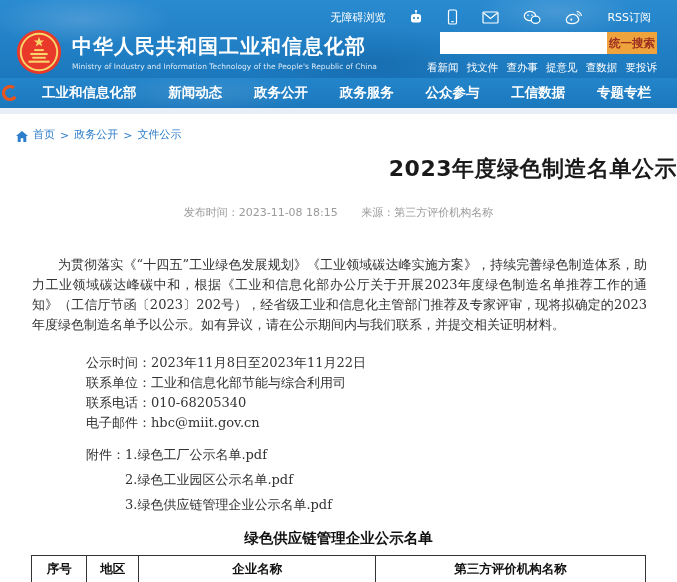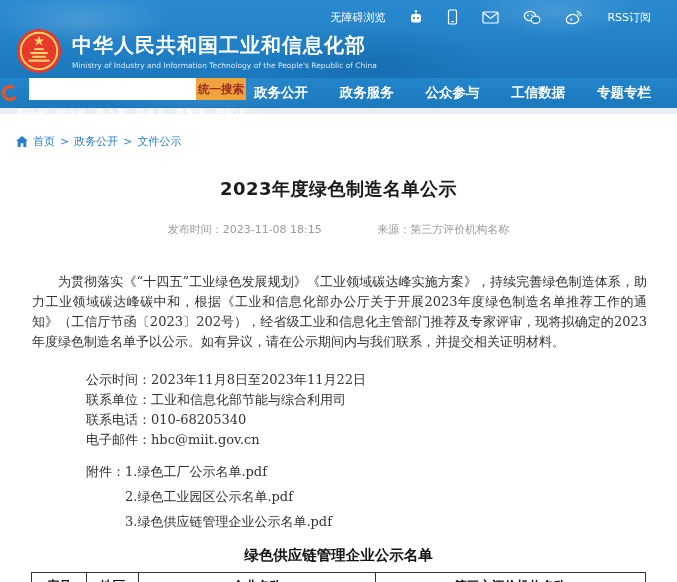--- a/index.html
+++ b/index.html
@@ -14,21 +14,21 @@
       radial-gradient(ellipse 140px 40px at 12% 25%, rgba(255,255,255,.16), transparent 65%),
       radial-gradient(ellipse 180px 55px at 55% 80%, rgba(10,80,140,.30), transparent 65%),
       radial-gradient(ellipse 120px 40px at 82% 15%, rgba(255,255,255,.14), transparent 65%),
       linear-gradient(#2a8bd1,#1b78bd);
   }
   .utility-bar { display:flex; justify-content:flex-end; align-items:center;
     gap:24px; padding:8px 26px 0; font-size:11px; height:26px; }
   .utility-bar a { color:#fff; text-decoration:none; }
   .util-icon { display:inline-flex; align-items:center; }
 
-  .brand-row { display:flex; justify-content:space-between; padding:2px 20px 0 16px;flex-direction:column; }
+  .brand-row { display:flex; justify-content:space-between; padding:2px 20px 0 16px; }
   .brand-left { display:flex; align-items:center; gap:10px; }
   .emblem { width:46px; height:46px; flex:0 0 auto; }
   .brand-titles { display:flex; flex-direction:column; gap:2px; }
   .brand-cn { font-size:20px; font-weight:bold; letter-spacing:1px; }
   .brand-en { font-size:7.5px; color:#d8e9f6; }
 
   .search-col { display:flex; flex-direction:column; gap:7px; width:230px; margin-top:4px; }
   .search-row { display:flex;padding-left:13px; }
   .search-input { flex:1; height:22px; border:none; outline:none; background:#fff;
     padding:0 6px; font-size:12px; }
@@ -43,30 +43,30 @@
     background-image:
       radial-gradient(ellipse 160px 30px at 30% 50%, rgba(255,255,255,.10), transparent 70%),
       linear-gradient(#2385cb,#1b78bd); }
   .nav-logo { width:20px; height:20px; margin-right:6px; flex:0 0 auto; }
   .nav-items { flex:1; display:flex; justify-content:space-around; }
   .nav-item { color:#fff; font-size:13.5px; font-weight:600; text-decoration:none;
     cursor:pointer; }
   .nav-strip { height:6px; background:#e8eef5; }
 
   
-  .breadcrumb { display:flex; align-items:center; gap:5px; padding:20px 16px 8px;
+  .breadcrumb { display:flex; align-items:flex-end; gap:5px; padding:13px 16px 8px;
     font-size:11px; color:#2d7ecb; }
   .breadcrumb a { color:#2d7ecb; text-decoration:none; cursor:pointer; }
   .crumb-sep { color:#2d7ecb; }
 
   
-  .article-title { text-align:center; font-size:18px; font-weight:bold;
-    color:#1a1a1a; margin-top:20px; letter-spacing:.5px; }
+  .article-title { text-align:right; font-size:22px; font-weight:bold;
+    color:#1a1a1a; margin-top:4px; letter-spacing:.5px; }
   .article-meta { text-align:center; margin-top:21px; font-size:11px; color:#9a9a9a; }
-  .article-meta span { margin:0 26px; }
+  .article-meta span { margin:0 10px; }
 
   .doc { font-family:"DejaVu Serif","Liberation Serif",serif; color:#333; }
   .doc-para { margin:35px 30px 0 32px; font-size:13px; line-height:20px;
     text-align:justify; text-indent:2em; }
   .contact-block { margin:19px 0 0 86px; font-size:13px; line-height:17px; }
   .contact-block div { margin-bottom:3px; }
   .attach-block { display:flex; margin:15px 0 0 86px; font-size:13px; }
   .attach-label { white-space:nowrap; }
   .attach-list div { margin-bottom:7px; cursor:pointer; }
 

